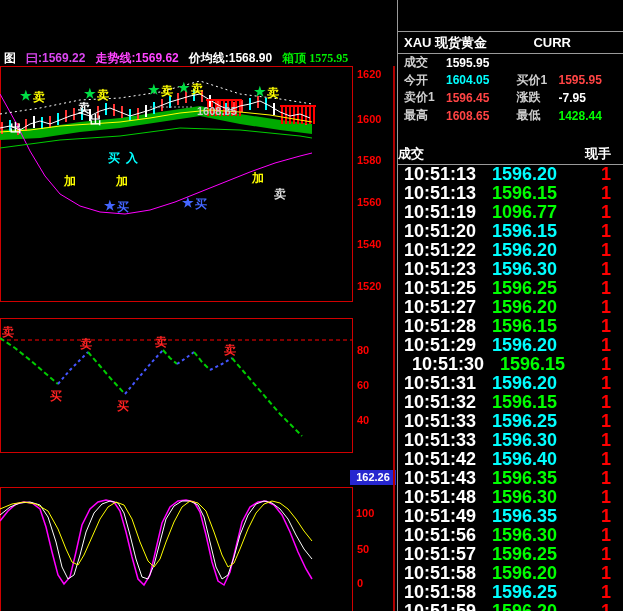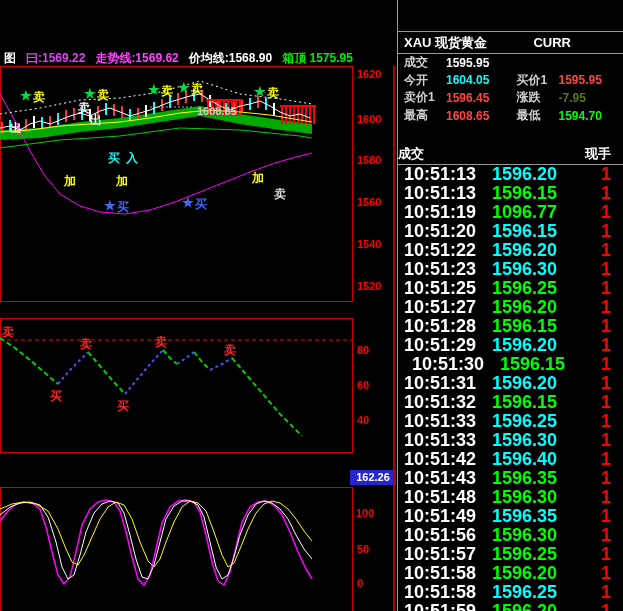--- a/index.html
+++ b/index.html
@@ -40,21 +40,21 @@
   .t-time{width:88px;padding-left:6px;color:#ffffff;}
   .t-price{width:70px;}
   .t-vol{flex:1;text-align:right;padding-right:12px;}
 </style>
 </head>
 <body>
 
 <div class="screen">
 
   <div class="left-col">
-    <div class="indicator-line" id="ind-line"><span style="color: rgb(255, 255, 255);">图</span><span style="color: #d946ef;">曰:1569.22</span><span style="color: rgb(255, 68, 255);">走势线:1569.62</span><span style="color: rgb(255, 255, 255);">价均线:1568.90</span><span style="color: rgb(0, 238, 0);">箱顶 1575.95</span></div>
+    <div class="indicator-line" id="ind-line"><span style="color: rgb(255, 255, 255);">图</span><span style="color: #d946ef;">曰:1569.22</span><span style="color: rgb(255, 68, 255);">走势线:1569.62</span><span style="color: rgb(255, 255, 255);">价均线:1568.90</span><span style="color: rgb(0, 238, 0); font-family: Liberation Serif, serif;">箱顶 1575.95</span></div>
 
     <svg class="chart main" width="397" height="240" xmlns="http://www.w3.org/2000/svg">
       <rect class="chart-frame" x="0.5" y="0.5" width="352" height="235"></rect>
     <polygon points="0,64 40,62 80,56 120,52 160,46 200,40 240,48 280,54 312,58 312,68 280,64 240,58 200,50 160,56 120,62 80,66 40,72 0,74" fill="#00aa00"></polygon>
         <line x1="2" x2="2" y1="56" y2="68" stroke="#ff3333" stroke-width="2"></line>
         <line x1="10" x2="10" y1="54" y2="66" stroke="#00ffff" stroke-width="2"></line>
         <line x1="18" x2="18" y1="57" y2="69" stroke="#ff3333" stroke-width="2"></line>
         <line x1="26" x2="26" y1="53" y2="65" stroke="#ff3333" stroke-width="2"></line>
         <line x1="34" x2="34" y1="50" y2="62" stroke="#ffffff" stroke-width="2"></line>
         <line x1="42" x2="42" y1="51" y2="63" stroke="#00ffff" stroke-width="2"></line>
@@ -209,29 +209,29 @@
         <div class="q-cell">
           <span class="q-label">买价1</span>
           <span class="q-value" style="color: rgb(255, 68, 68);">1595.95</span>
         </div>
         <div class="q-cell">
           <span class="q-label">卖价1</span>
           <span class="q-value" style="color: rgb(255, 68, 68);">1596.45</span>
         </div>
         <div class="q-cell">
           <span class="q-label">涨跌</span>
-          <span class="q-value" style="color: #4d7c0f;">-7.95</span>
+          <span class="q-value" style="color: #ffffff;">-7.95</span>
         </div>
         <div class="q-cell">
           <span class="q-label">最高</span>
           <span class="q-value" style="color: rgb(255, 68, 68);">1608.65</span>
         </div>
         <div class="q-cell">
           <span class="q-label">最低</span>
-          <span class="q-value" style="color: rgb(0, 255, 0);">1594.70</span>
+          <span class="q-value" style="color: rgb(0, 255, 0);">1428.44</span>
         </div>
       </div>
 
     <div class="ticker-header">
       <span class="th-price">成交</span>
       <span class="th-vol">现手</span>
     </div>
 
     <div class="ticker-rows" id="ticker-rows">
         <div class="t-row">

